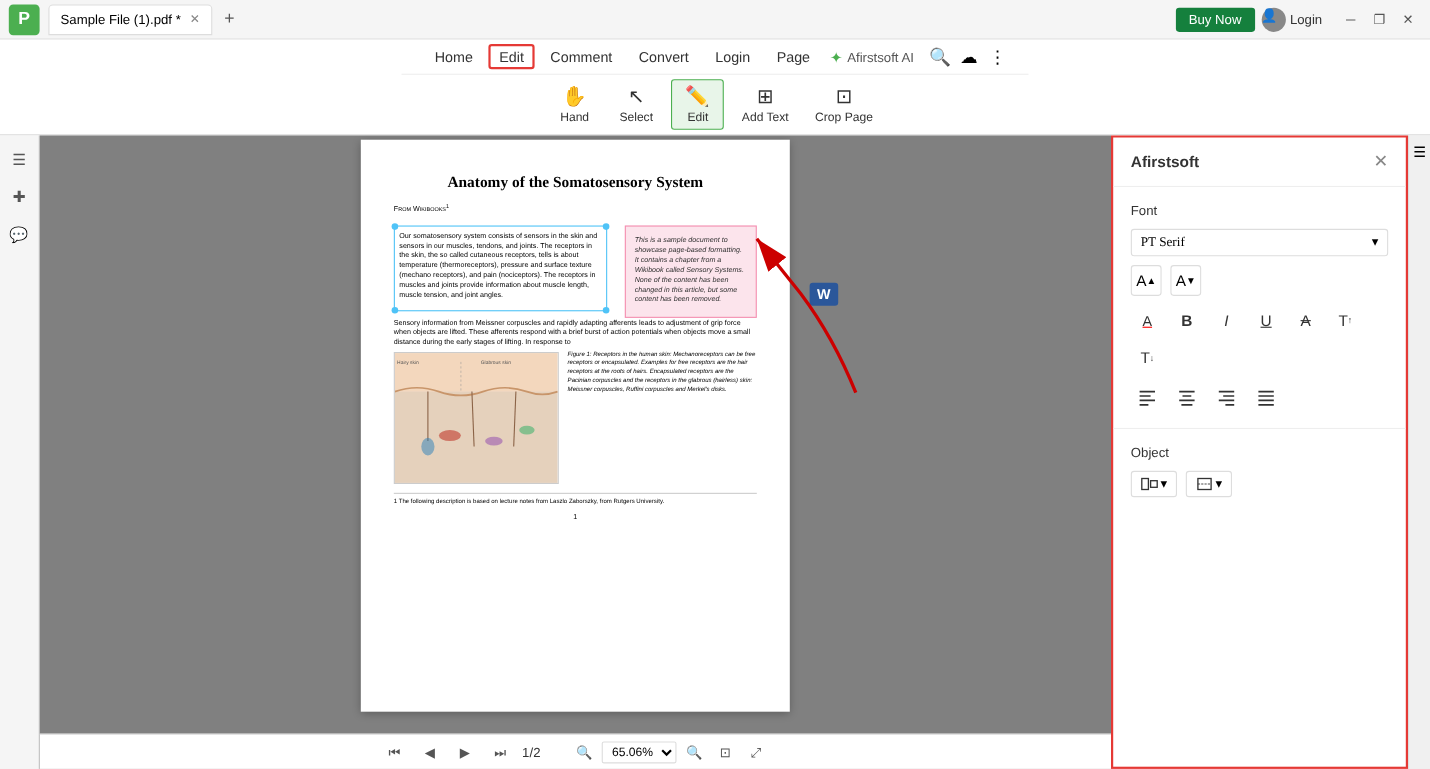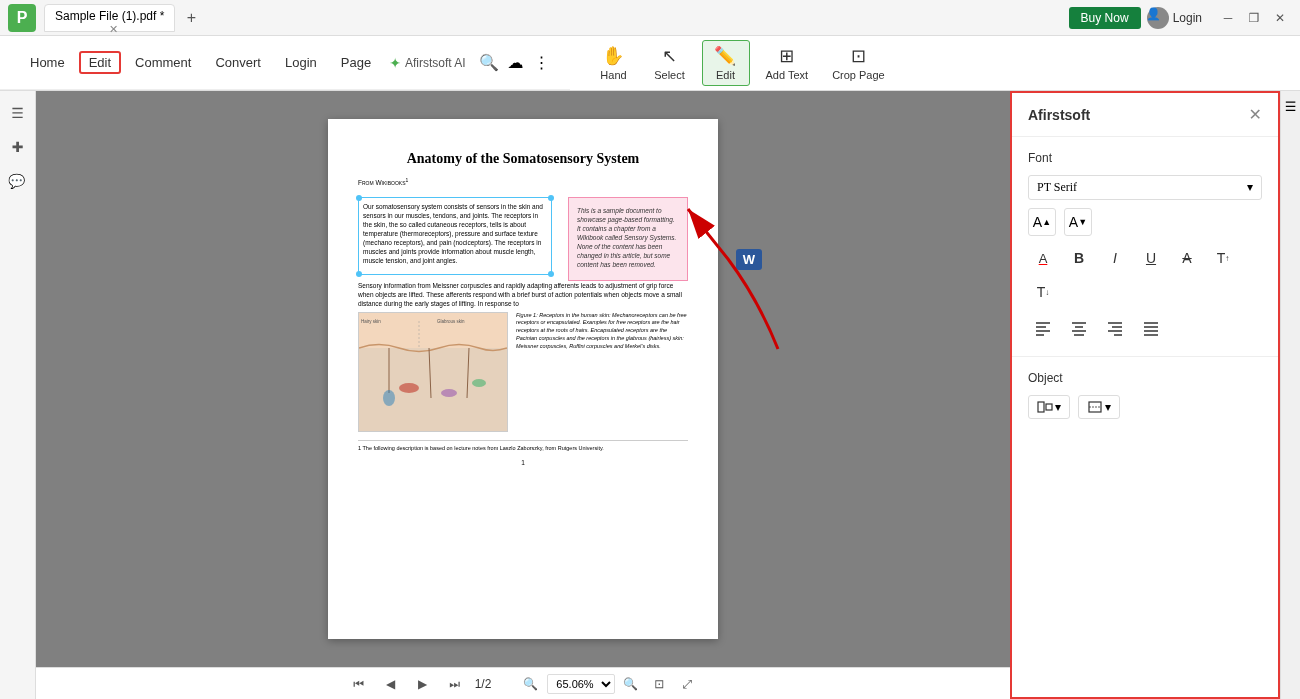--- a/index.html
+++ b/index.html
@@ -5,49 +5,49 @@
     * { box-sizing: border-box; margin: 0; padding: 0; }
     body { font-family: 'Segoe UI', Arial, sans-serif; font-size: 13px; background: #f0f0f0; display: flex; flex-direction: column; height: 699px; width: 1300px; overflow: hidden; }
 
     
     .title-bar {
       display: flex; align-items: center; background: #f5f5f5; height: 36px;
       padding: 0 8px; border-bottom: 1px solid #ddd; flex-shrink: 0;
     }
     .title-bar-logo { width: 28px; height: 28px; background: #4caf50; border-radius: 4px; display: flex; align-items: center; justify-content: center; margin-right: 8px; }
     .title-bar-logo span { color: white; font-weight: bold; font-size: 16px; }
-    .title-bar-tab { display: flex; align-items: center; background: white; border: 1px solid #ddd; border-radius: 4px 4px 0 0; padding: 4px 10px; font-size: 12px; margin-right: 4px; height: 28px; flex-direction: column; }
+    .title-bar-tab { display: flex; align-items: center; background: white; border: 1px solid #ddd; border-radius: 4px 4px 0 0; padding: 4px 10px; font-size: 12px; margin-right: 4px; height: 28px; }
     .title-bar-tab .close-btn { margin-left: 8px; cursor: pointer; color: #888; font-size: 11px; }
     .title-bar-add { width: 24px; height: 24px; display: flex; align-items: center; justify-content: center; cursor: pointer; color: #555; font-size: 16px; }
     .title-bar-spacer { flex: 1; }
     .title-bar-actions { display: flex; align-items: center; gap: 6px; }
     .buy-now-btn { background: #15803d; color: white; border: none; padding: 4px 12px; border-radius: 3px; font-size: 12px; cursor: pointer; }
     .login-area { display: flex; align-items: center; gap: 4px; font-size: 12px; color: #333; cursor: pointer; }
     .login-avatar { width: 22px; height: 22px; background: #888; border-radius: 50%; }
     .win-controls { display: flex; gap: 2px; margin-left: 8px; }
     .win-btn { width: 24px; height: 24px; display: flex; align-items: center; justify-content: center; cursor: pointer; color: #555; font-size: 12px; border-radius: 2px; }
 
     
-    .toolbar { display: flex; flex-direction: row; background: white; border-bottom: 1px solid #ddd; flex-shrink: 0; }
+    .toolbar { display: flex; flex-direction: column; background: white; border-bottom: 1px solid #ddd; flex-shrink: 0; align-items: center; }
     .toolbar-nav { display: flex; align-items: center; padding: 4px 20px; gap: 4px; border-bottom: 1px solid #eee; }
     .nav-item { padding: 4px 10px; font-size: 13px; cursor: pointer; color: #333; border-radius: 3px; }
     .nav-item.active { border: 2px solid #e53935; color: #333; padding: 2px 8px; }
     .toolbar-tools { display: flex; align-items: center; padding: 4px 20px; gap: 8px; }
     .tool-btn { display: flex; flex-direction: column; align-items: center; padding: 4px 8px; cursor: pointer; border-radius: 3px; min-width: 48px; color: #333; font-size: 11px; }
     .tool-btn.active { background: #e8f5e9; border: 1px solid #4caf50; }
     .tool-btn .icon { font-size: 18px; margin-bottom: 2px; }
 
     
     .left-sidebar { width: 36px; background: #f5f5f5; border-right: 1px solid #ddd; display: flex; flex-direction: column; align-items: center; padding: 8px 0; gap: 6px; flex-shrink: 0; }
     .sidebar-icon { width: 28px; height: 28px; display: flex; align-items: center; justify-content: center; cursor: pointer; border-radius: 3px; color: #555; font-size: 14px; }
 
     
     .main-area { display: flex; flex: 1; overflow: hidden; }
     .pdf-area { flex: 1; background: #808080; display: flex; flex-direction: column; overflow: hidden; position: relative; }
-    .pdf-content { flex: 1; display: flex; align-items: center; justify-content: center; overflow: auto; padding: 20px; }
+    .pdf-content { flex: 1; display: flex; align-items: flex-end; justify-content: center; overflow: auto; padding: 20px; }
 
     
     .pdf-page { background: white; width: 390px; min-height: 520px; padding: 30px; box-shadow: 0 2px 8px rgba(0,0,0,0.3); position: relative; font-size: 7.5px; line-height: 1.4; }
     .pdf-page h1 { font-size: 14px; text-align: center; margin-bottom: 8px; font-family: serif; }
     .pdf-page .from-wikibooks { font-size: 6.5px; font-variant: small-caps; margin-bottom: 10px; }
     .pdf-page .from-wikibooks sup { font-size: 5px; }
     .text-selection-box { border: 1px solid #4fc3f7; position: relative; margin-bottom: 6px; }
     .text-selection-dot { width: 6px; height: 6px; background: #4fc3f7; border-radius: 50%; position: absolute; }
     .pink-box { background: #fce4ec; border: 1px solid #f48fb1; padding: 8px; margin-left: 10px; font-style: italic; font-size: 6.5px; color: #333; }
     .section-title { font-weight: bold; font-size: 8.5px; margin: 6px 0 4px 0; }

